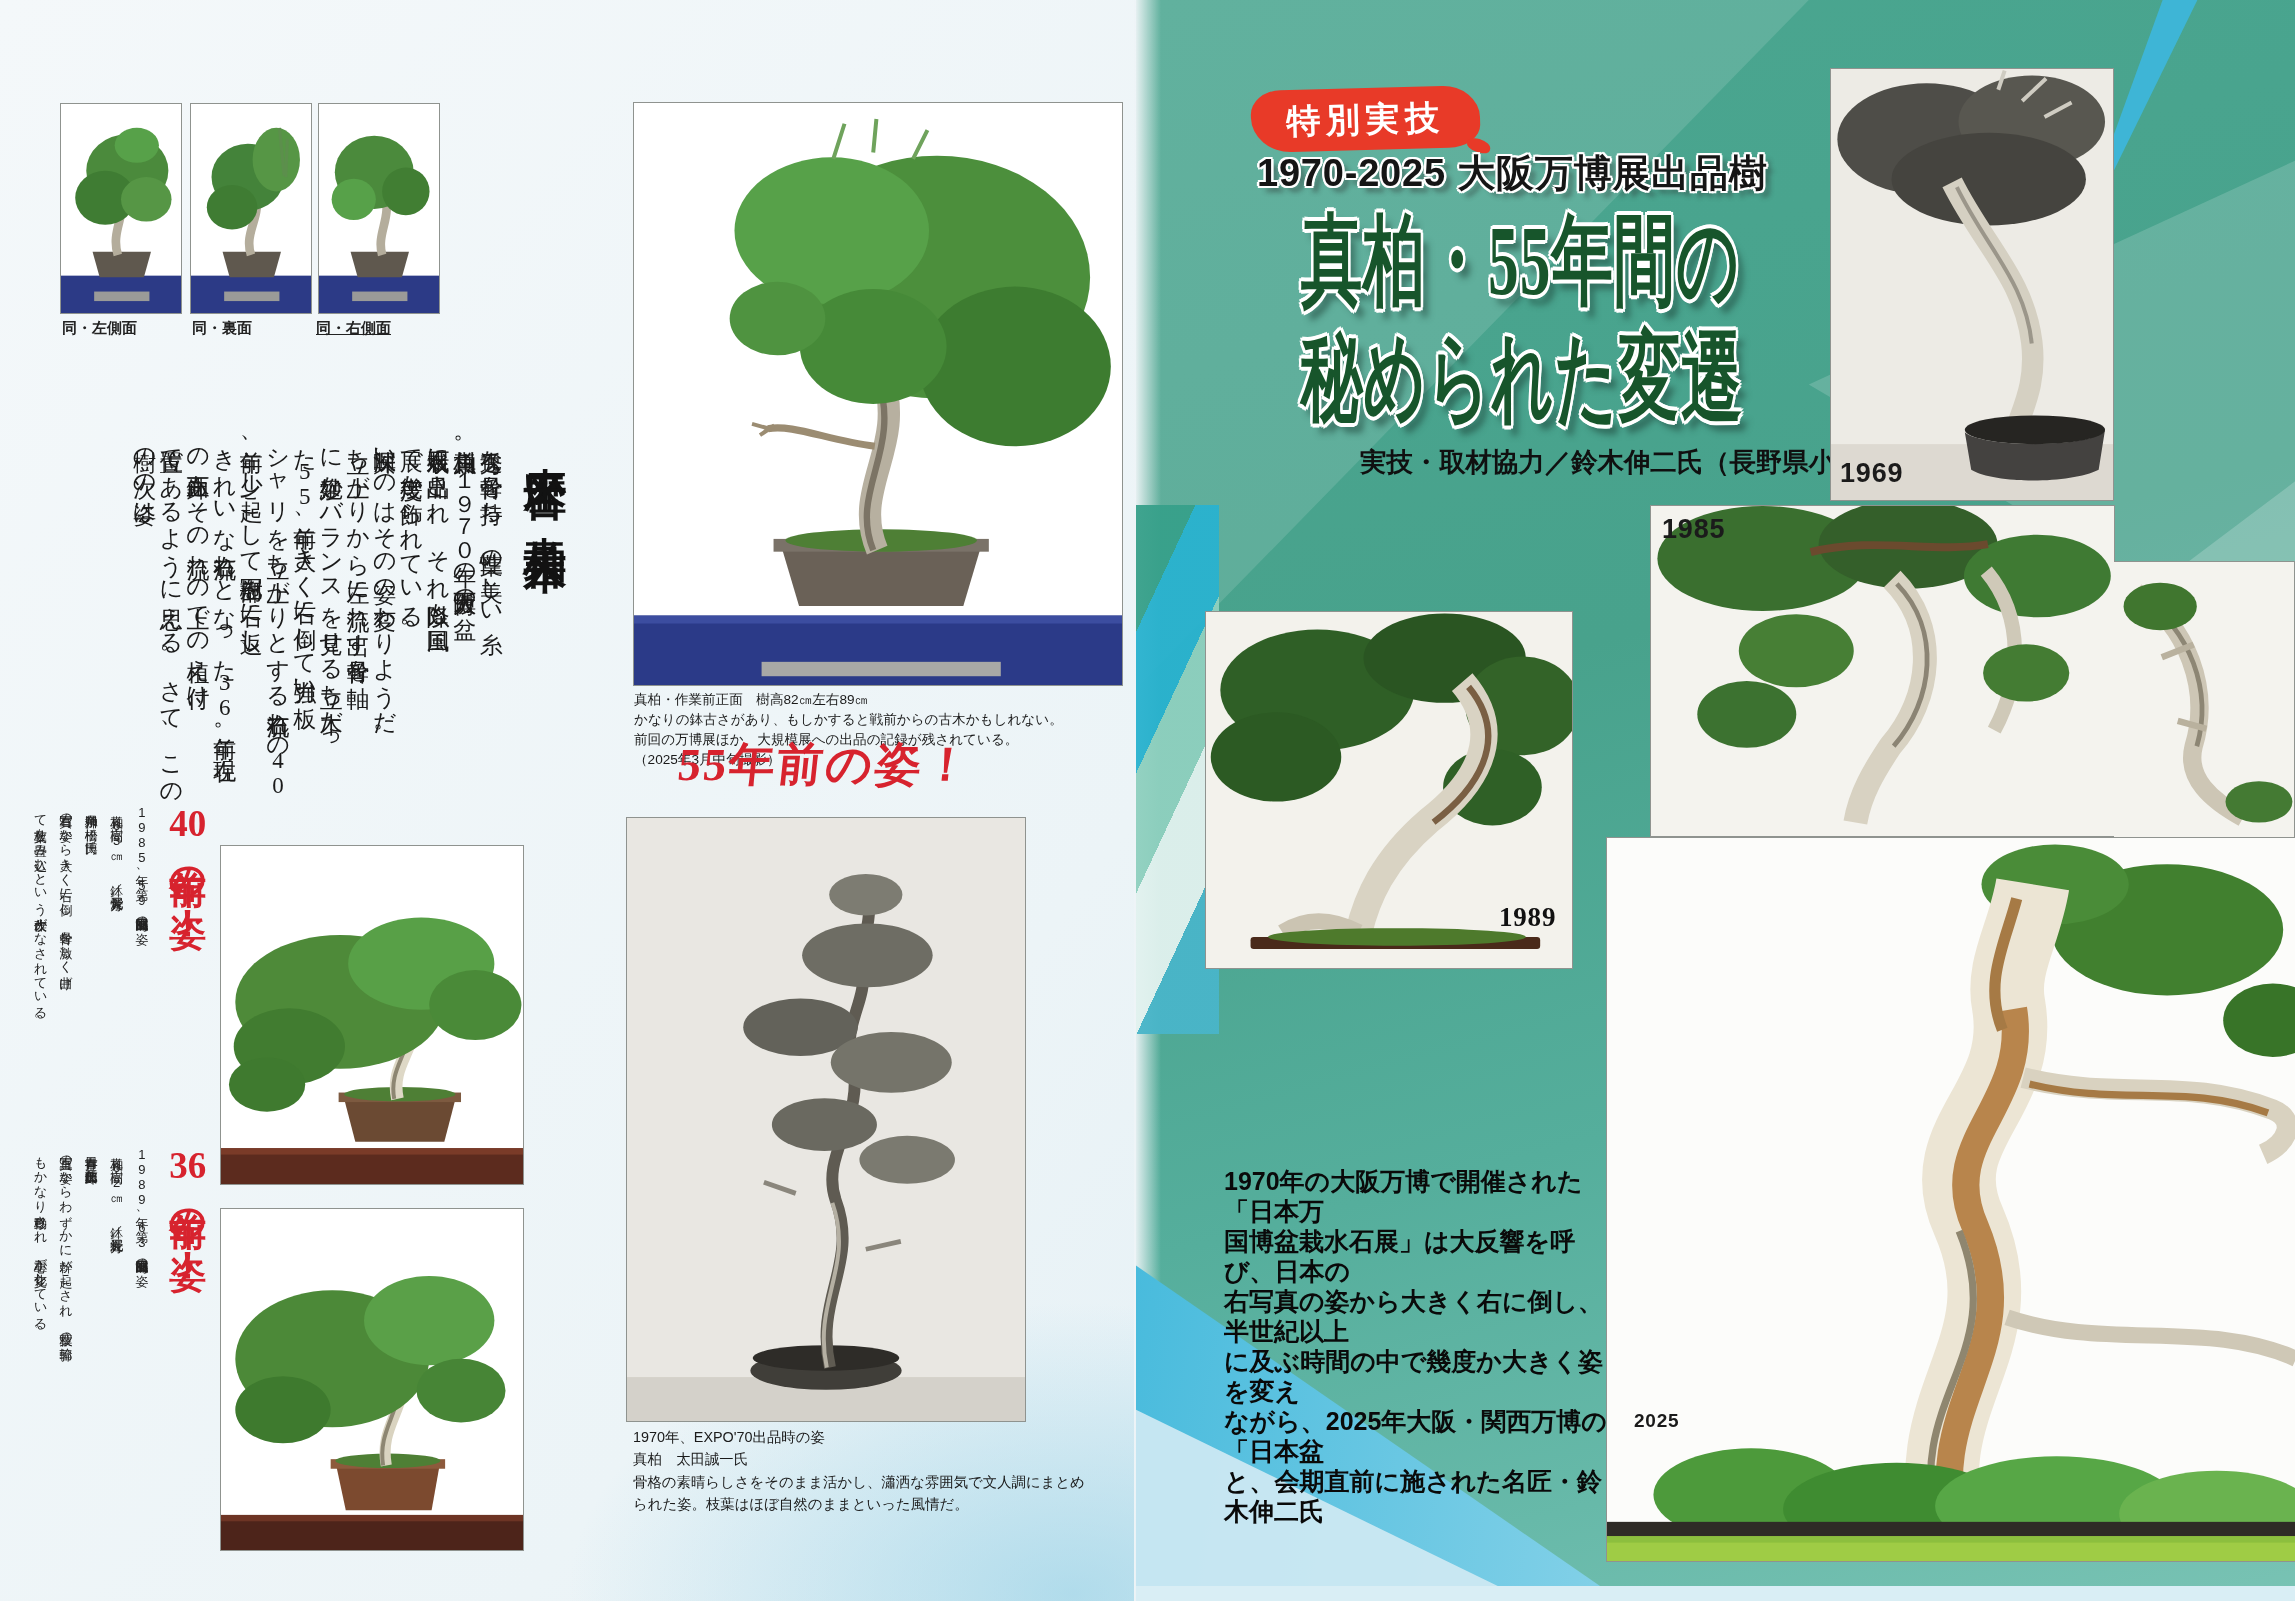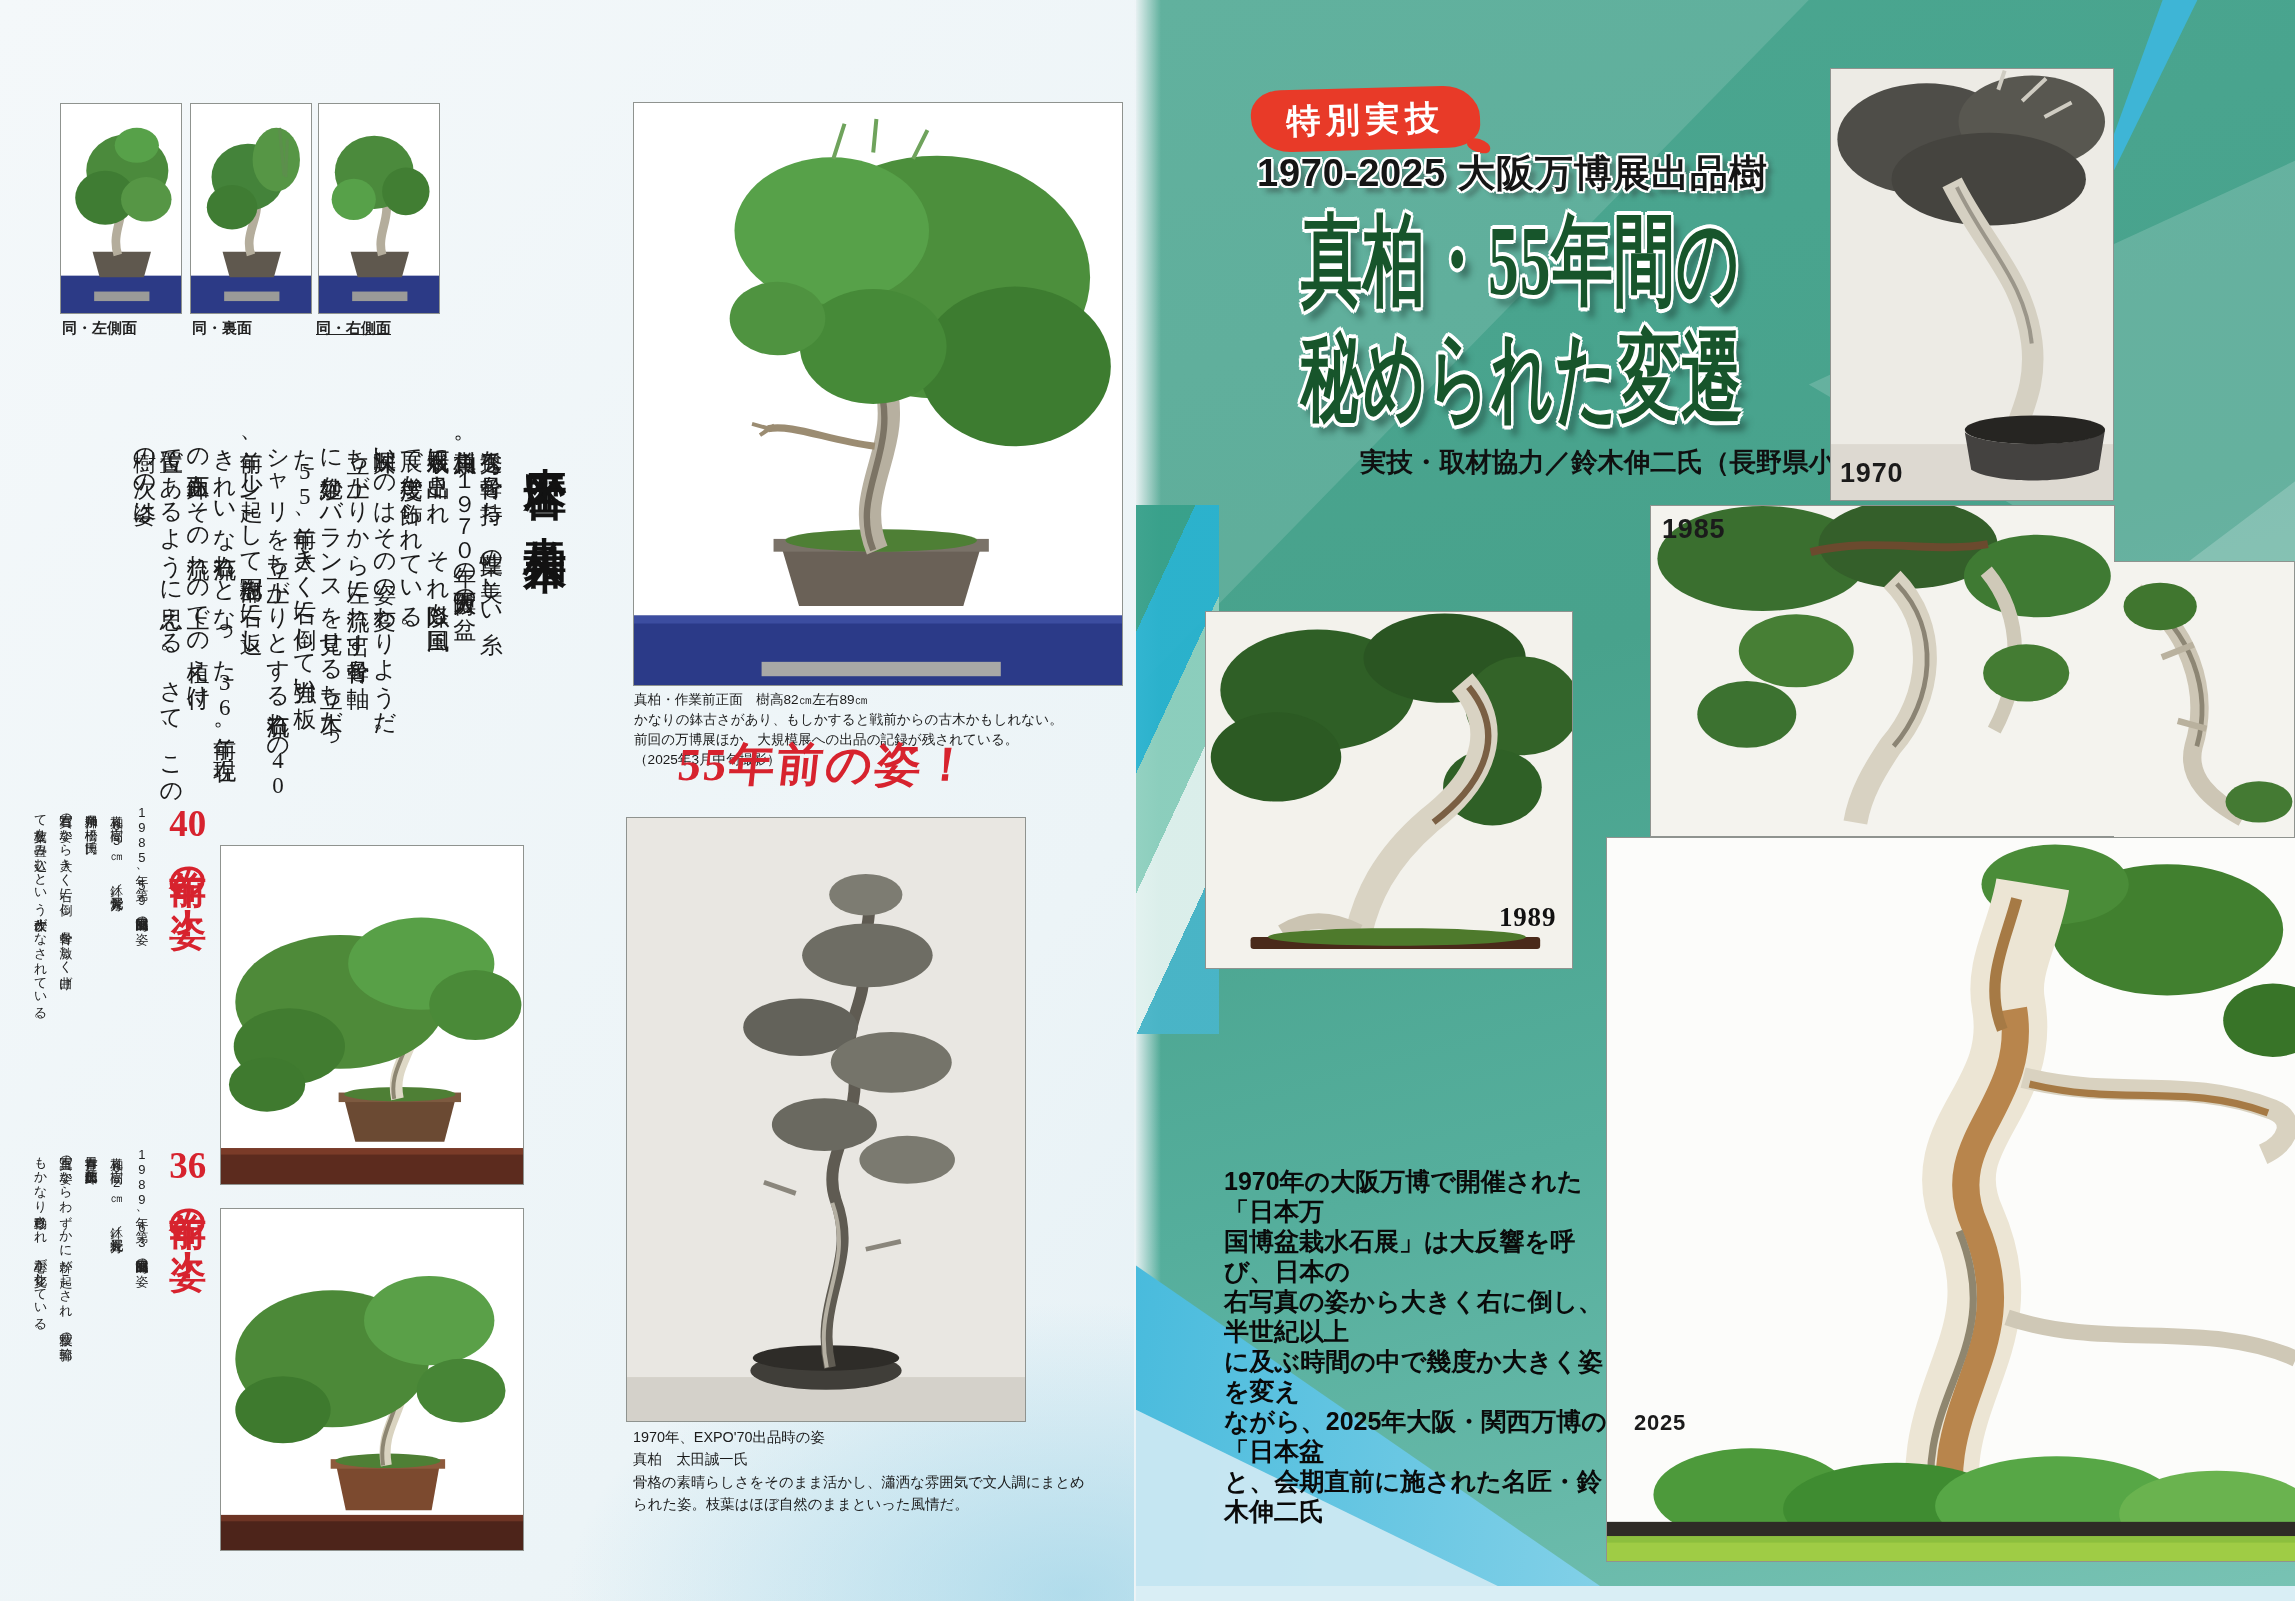--- a/index.html
+++ b/index.html
@@ -250,21 +250,21 @@
       <ellipse cx="120" cy="88" rx="112" ry="70" fill="#4e4d48"></ellipse>
       <ellipse cx="252" cy="66" rx="92" ry="58" fill="#585750"></ellipse>
       <ellipse cx="198" cy="138" rx="122" ry="58" fill="#45443f"></ellipse>
       <path d="M240,40 l30,-28 M268,60 l34,-18 M210,26 l8,-24" stroke="#cfccc2" stroke-width="5" fill="none"></path>
       <path d="M152,142 C192,222 242,262 252,342 C258,392 242,422 232,452" stroke="#d5d0c2" stroke-width="27" fill="none"></path>
       <path d="M158,148 C196,226 244,266 252,344" stroke="#9b968a" stroke-width="5" fill="none"></path>
       <path d="M168,455 C190,475 330,475 344,452 L336,502 C300,520 206,520 176,502 Z" fill="#444240"></path>
       <ellipse cx="256" cy="452" rx="88" ry="18" fill="#262522"></ellipse>
     </svg>
   </div>
-  <span class="yr" style="left:1840px;top:458px;">1970</span>
+  <span class="yr" style="left:1840px;top:458px;">1969</span>
 
   <div class="photo" style="left:1650px;top:505px;width:465px;height:332px;">
     <svg viewBox="0 0 580 415" preserveAspectRatio="none">
       <rect x="0" y="0" width="580" height="415" fill="#f4f3ee"></rect>
       <ellipse cx="140" cy="66" rx="132" ry="66" fill="#3a6f2f"></ellipse>
       <ellipse cx="322" cy="48" rx="112" ry="56" fill="#345f2a"></ellipse>
       <ellipse cx="484" cy="88" rx="92" ry="52" fill="#3f7a33"></ellipse>
       <path d="M200,58 C280,38 352,60 422,48" stroke="#6b4a2e" stroke-width="10" fill="none"></path>
       <path d="M302,92 C362,152 352,242 300,302 C280,332 262,362 256,398" stroke="#d8d2c2" stroke-width="30" fill="none"></path>
       <path d="M308,98 C364,156 354,244 304,302" stroke="#8b8474" stroke-width="6" fill="none"></path>
@@ -319,21 +319,21 @@
       <path d="M500,600 C622,642 752,602 861,652" stroke="#cfc8b6" stroke-width="20" fill="none"></path>
       <ellipse cx="180" cy="822" rx="122" ry="58" fill="#4d9a3b"></ellipse>
       <ellipse cx="362" cy="840" rx="142" ry="58" fill="#3f8c31"></ellipse>
       <ellipse cx="562" cy="836" rx="152" ry="62" fill="#57a746"></ellipse>
       <ellipse cx="762" cy="846" rx="122" ry="54" fill="#6ab34f"></ellipse>
       <rect x="0" y="856" width="861" height="22" fill="#2e2b26"></rect>
       <rect x="0" y="874" width="861" height="31" fill="#9fcc45"></rect>
       <rect x="0" y="874" width="861" height="8" fill="#8cbf3e"></rect>
     </svg>
   </div>
-  <span class="yr" style="left:1634px;top:1410px;font-size:22px;">2025</span>
+  <span class="yr" style="left:1634px;top:1410px;font-size:19px;">2025</span>
 
   <div class="intro">
     <p>1970年の大阪万博で開催された「日本万</p>
     <p>国博盆栽水石展」は大反響を呼び、日本の</p>
     <p>右写真の姿から大きく右に倒し、半世紀以上</p>
     <p>に及ぶ時間の中で幾度か大きく姿を変え</p>
     <p>ながら、2025年大阪・関西万博の「日本盆</p>
     <p>と、会期直前に施された名匠・鈴木伸二氏</p>
 
   </div>

